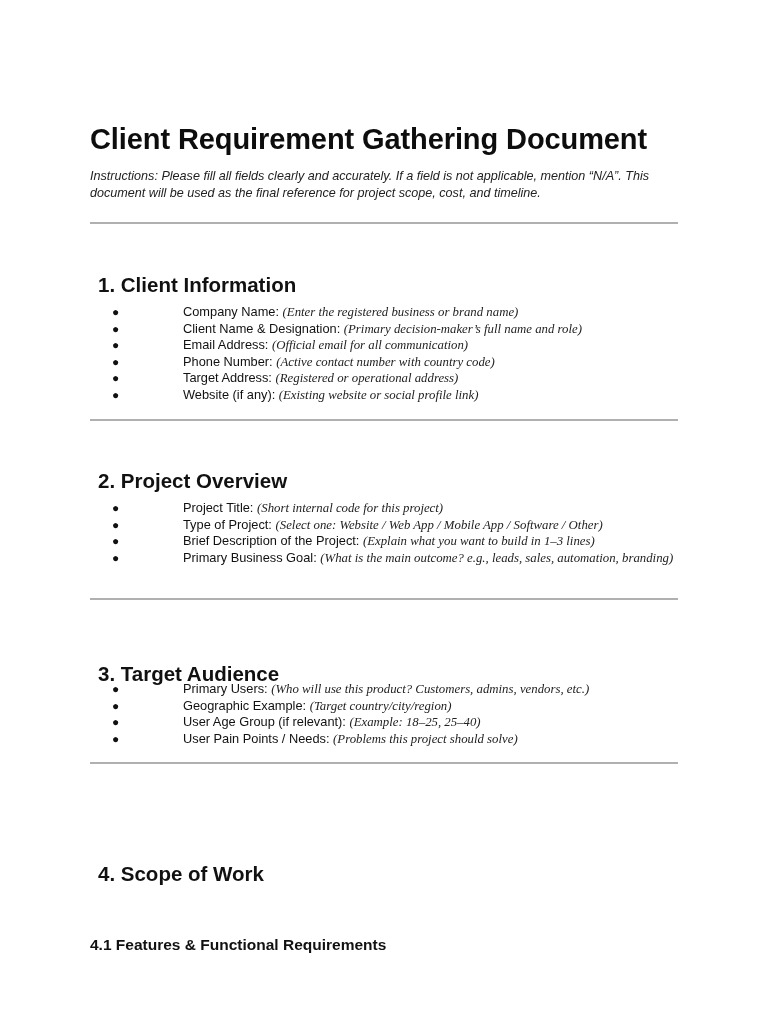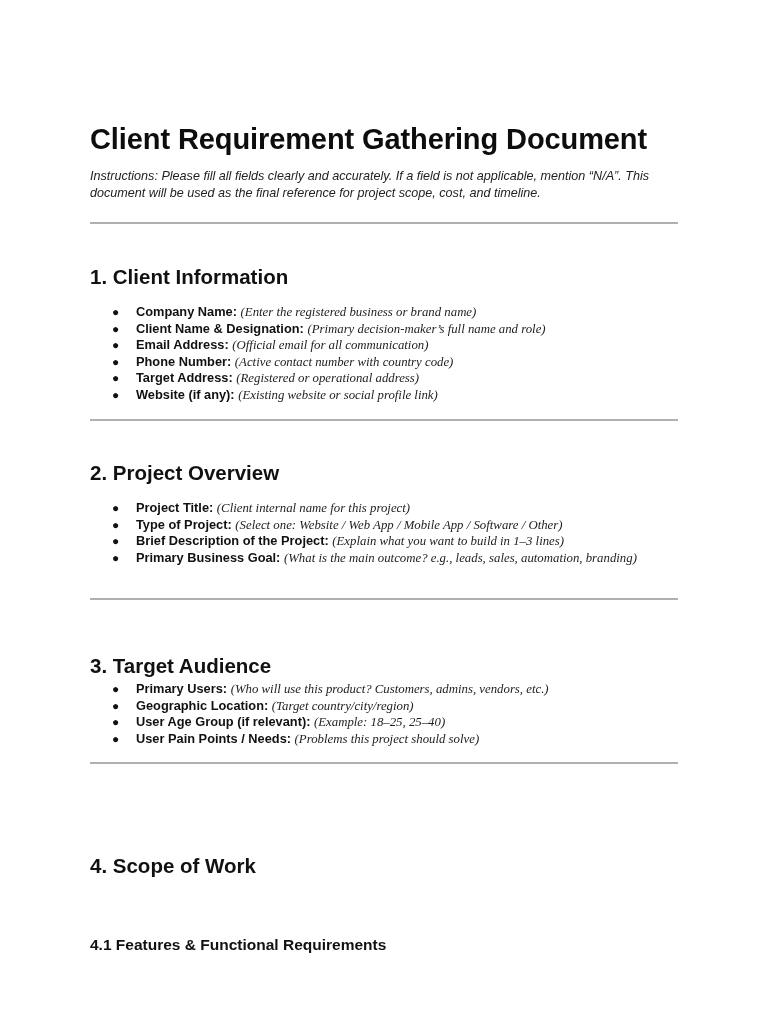--- a/index.html
+++ b/index.html
@@ -48,21 +48,21 @@
       left: 0;
       width: 588px;
       height: 2px;
       background: #b0b0b0;
       border: 0;
       margin: 0;
     }
     .section-heading {
       position: absolute;
       left: 0;
-      margin: 0;
+      margin: 8px;
       font-size: 20.5px;
       font-weight: bold;
       white-space: nowrap;
       color: #111111;
     }
     .sub-heading {
       position: absolute;
       left: 0;
       margin: 0;
       font-size: 15.5px;
@@ -85,21 +85,22 @@
       line-height: 16.5px;
       color: #111111;
     }
     .field-item .bullet {
       position: absolute;
       left: 22px;
       top: 0;
       font-size: 12px;
     }
     .field-label {
-      font-weight: bold;
+      font-weight: normal;
+      margin-left: 47px;
     }
     .field-hint {
       font-style: italic;
       color: #222222;
       font-family: Liberation Serif, serif;
     }
   </style>
 </head>
 <body>
 
@@ -118,32 +119,32 @@
     <li class="field-item"><span class="bullet">●</span><span class="field-label">Email Address:</span> <span class="field-hint">(Official email for all communication)</span></li>
     <li class="field-item"><span class="bullet">●</span><span class="field-label">Phone Number:</span> <span class="field-hint">(Active contact number with country code)</span></li>
     <li class="field-item"><span class="bullet">●</span><span class="field-label">Target Address:</span> <span class="field-hint">(Registered or operational address)</span></li>
     <li class="field-item"><span class="bullet">●</span><span class="field-label">Website (if any):</span> <span class="field-hint">(Existing website or social profile link)</span></li>
   </ul>
 
   <hr class="rule" style="top:419px;">
 
   <h2 class="section-heading" style="top:461px;">2. Project Overview</h2>
   <ul class="field-list" style="top:500px;">
-    <li class="field-item"><span class="bullet">●</span><span class="field-label">Project Title:</span> <span class="field-hint">(Client internal name for this project)</span></li>
+    <li class="field-item"><span class="bullet">●</span><span class="field-label">Project Title:</span> <span class="field-hint">(Short internal code for this project)</span></li>
     <li class="field-item"><span class="bullet">●</span><span class="field-label">Type of Project:</span> <span class="field-hint">(Select one: Website / Web App / Mobile App / Software / Other)</span></li>
     <li class="field-item"><span class="bullet">●</span><span class="field-label">Brief Description of the Project:</span> <span class="field-hint">(Explain what you want to build in 1–3 lines)</span></li>
     <li class="field-item"><span class="bullet">●</span><span class="field-label">Primary Business Goal:</span> <span class="field-hint">(What is the main outcome? e.g., leads, sales, automation, branding)</span></li>
   </ul>
 
   <hr class="rule" style="top:598px;">
 
   <h2 class="section-heading" style="top:654px;">3. Target Audience</h2>
   <ul class="field-list" style="top:681px;">
     <li class="field-item"><span class="bullet">●</span><span class="field-label">Primary Users:</span> <span class="field-hint">(Who will use this product? Customers, admins, vendors, etc.)</span></li>
-    <li class="field-item"><span class="bullet">●</span><span class="field-label">Geographic Location:</span> <span class="field-hint">(Target country/city/region)</span></li>
+    <li class="field-item"><span class="bullet">●</span><span class="field-label">Geographic Example:</span> <span class="field-hint">(Target country/city/region)</span></li>
     <li class="field-item"><span class="bullet">●</span><span class="field-label">User Age Group (if relevant):</span> <span class="field-hint">(Example: 18–25, 25–40)</span></li>
     <li class="field-item"><span class="bullet">●</span><span class="field-label">User Pain Points / Needs:</span> <span class="field-hint">(Problems this project should solve)</span></li>
   </ul>
 
   <hr class="rule" style="top:762px;">
 
   <h2 class="section-heading" style="top:854px;">4. Scope of Work</h2>
   <h3 class="sub-heading" style="top:896px;margin-top:40px;">4.1 Features &amp; Functional Requirements</h3>
 
 </div>

